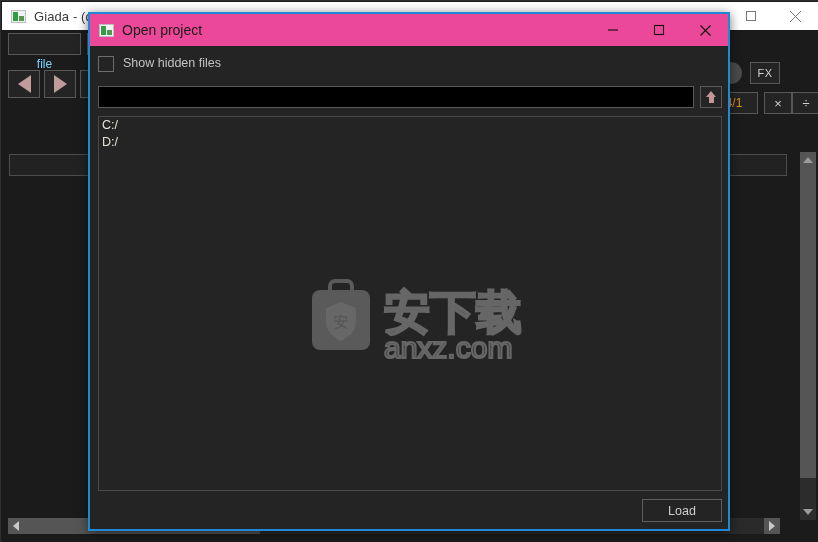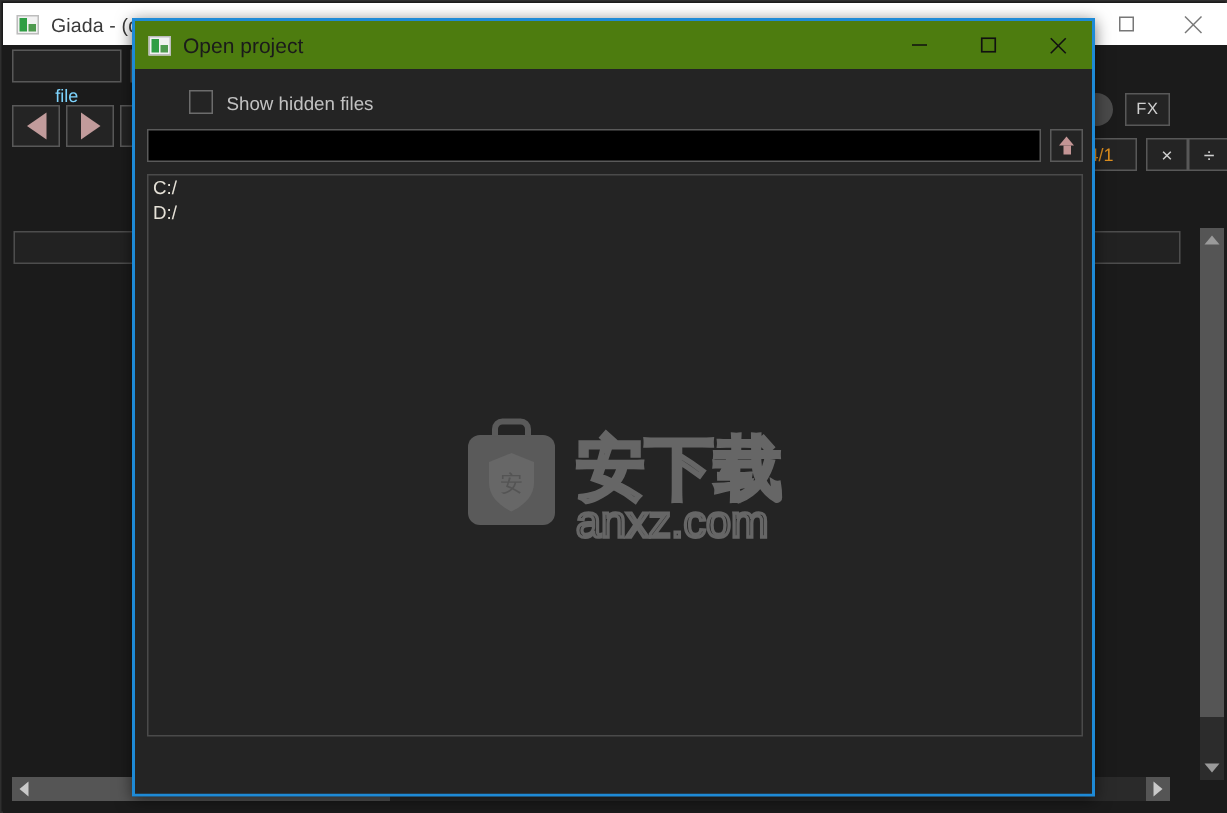--- a/index.html
+++ b/index.html
@@ -181,21 +181,21 @@
     left: 88px; top: 12px;
     width: 642px; height: 519px;
     border: 2px solid #1e8ad6;
     box-sizing: border-box;
     background: #242424;
     box-shadow: 0 2px 10px rgba(0,0,0,.55);
   }
   #dlg-titlebar {
     position: absolute; left:0; top:0;
     width: 100%; height: 32px;
-    background: #4d7c0f;
+    background: #ec4899;
     display: flex;
     align-items: center;
     box-sizing: border-box;
   }
   #dlg-title-text {
     font-size: 14px;
     color: #1b1b1b;
     white-space: nowrap;
   }
   #dlg-winbtns { position:absolute; right:0; top:0; height:32px; display:flex; }
@@ -210,23 +210,22 @@
     left: 0; top: 32px;
     width: 100%; height: 483px;
     background: #242424;
     box-sizing: border-box;
   }
 
   #chk-row {
     position: absolute;
     left: 8px; top: 10px;
     display: flex;
-    align-items: flex-end;
+    align-items: flex-start;
     height: 20px;
-    margin-left: 28px;
   }
   #chk-box {
     width: 16px; height: 16px;
     border: 1px solid #6c6c6c;
     background: #242424;
     box-sizing: border-box;
     flex: none;
   }
   #chk-label {
     margin-left: 9px;
@@ -454,16 +453,19 @@
         <path d="M43 30 l15 6 v14 c0 9 -7 15 -15 19 c-8 -4 -15 -10 -15 -19 v-14 z" fill="#6b6b6b"></path>
         <text x="43" y="55" font-family="'Liberation Sans', sans-serif" font-size="15" fill="#575757" text-anchor="middle">安</text>
 
         <text x="86" y="56" font-family="'Liberation Sans', sans-serif" font-size="46" font-weight="bold" fill="none" stroke="#6a6a6a" stroke-width="2.2">安下载</text>
 
         <text x="86" y="86" font-family="'Liberation Sans', sans-serif" font-size="30" fill="none" stroke="#6a6a6a" stroke-width="2.2">anxz.com</text>
       </svg>
     </div>
 
     <div id="dlg-footer">
+      <div class="dlg-btn" id="btn-load">
+        <span>Load</span>
+      </div>
     </div>
 
   </div>
 </div>
 
 </body></html>

